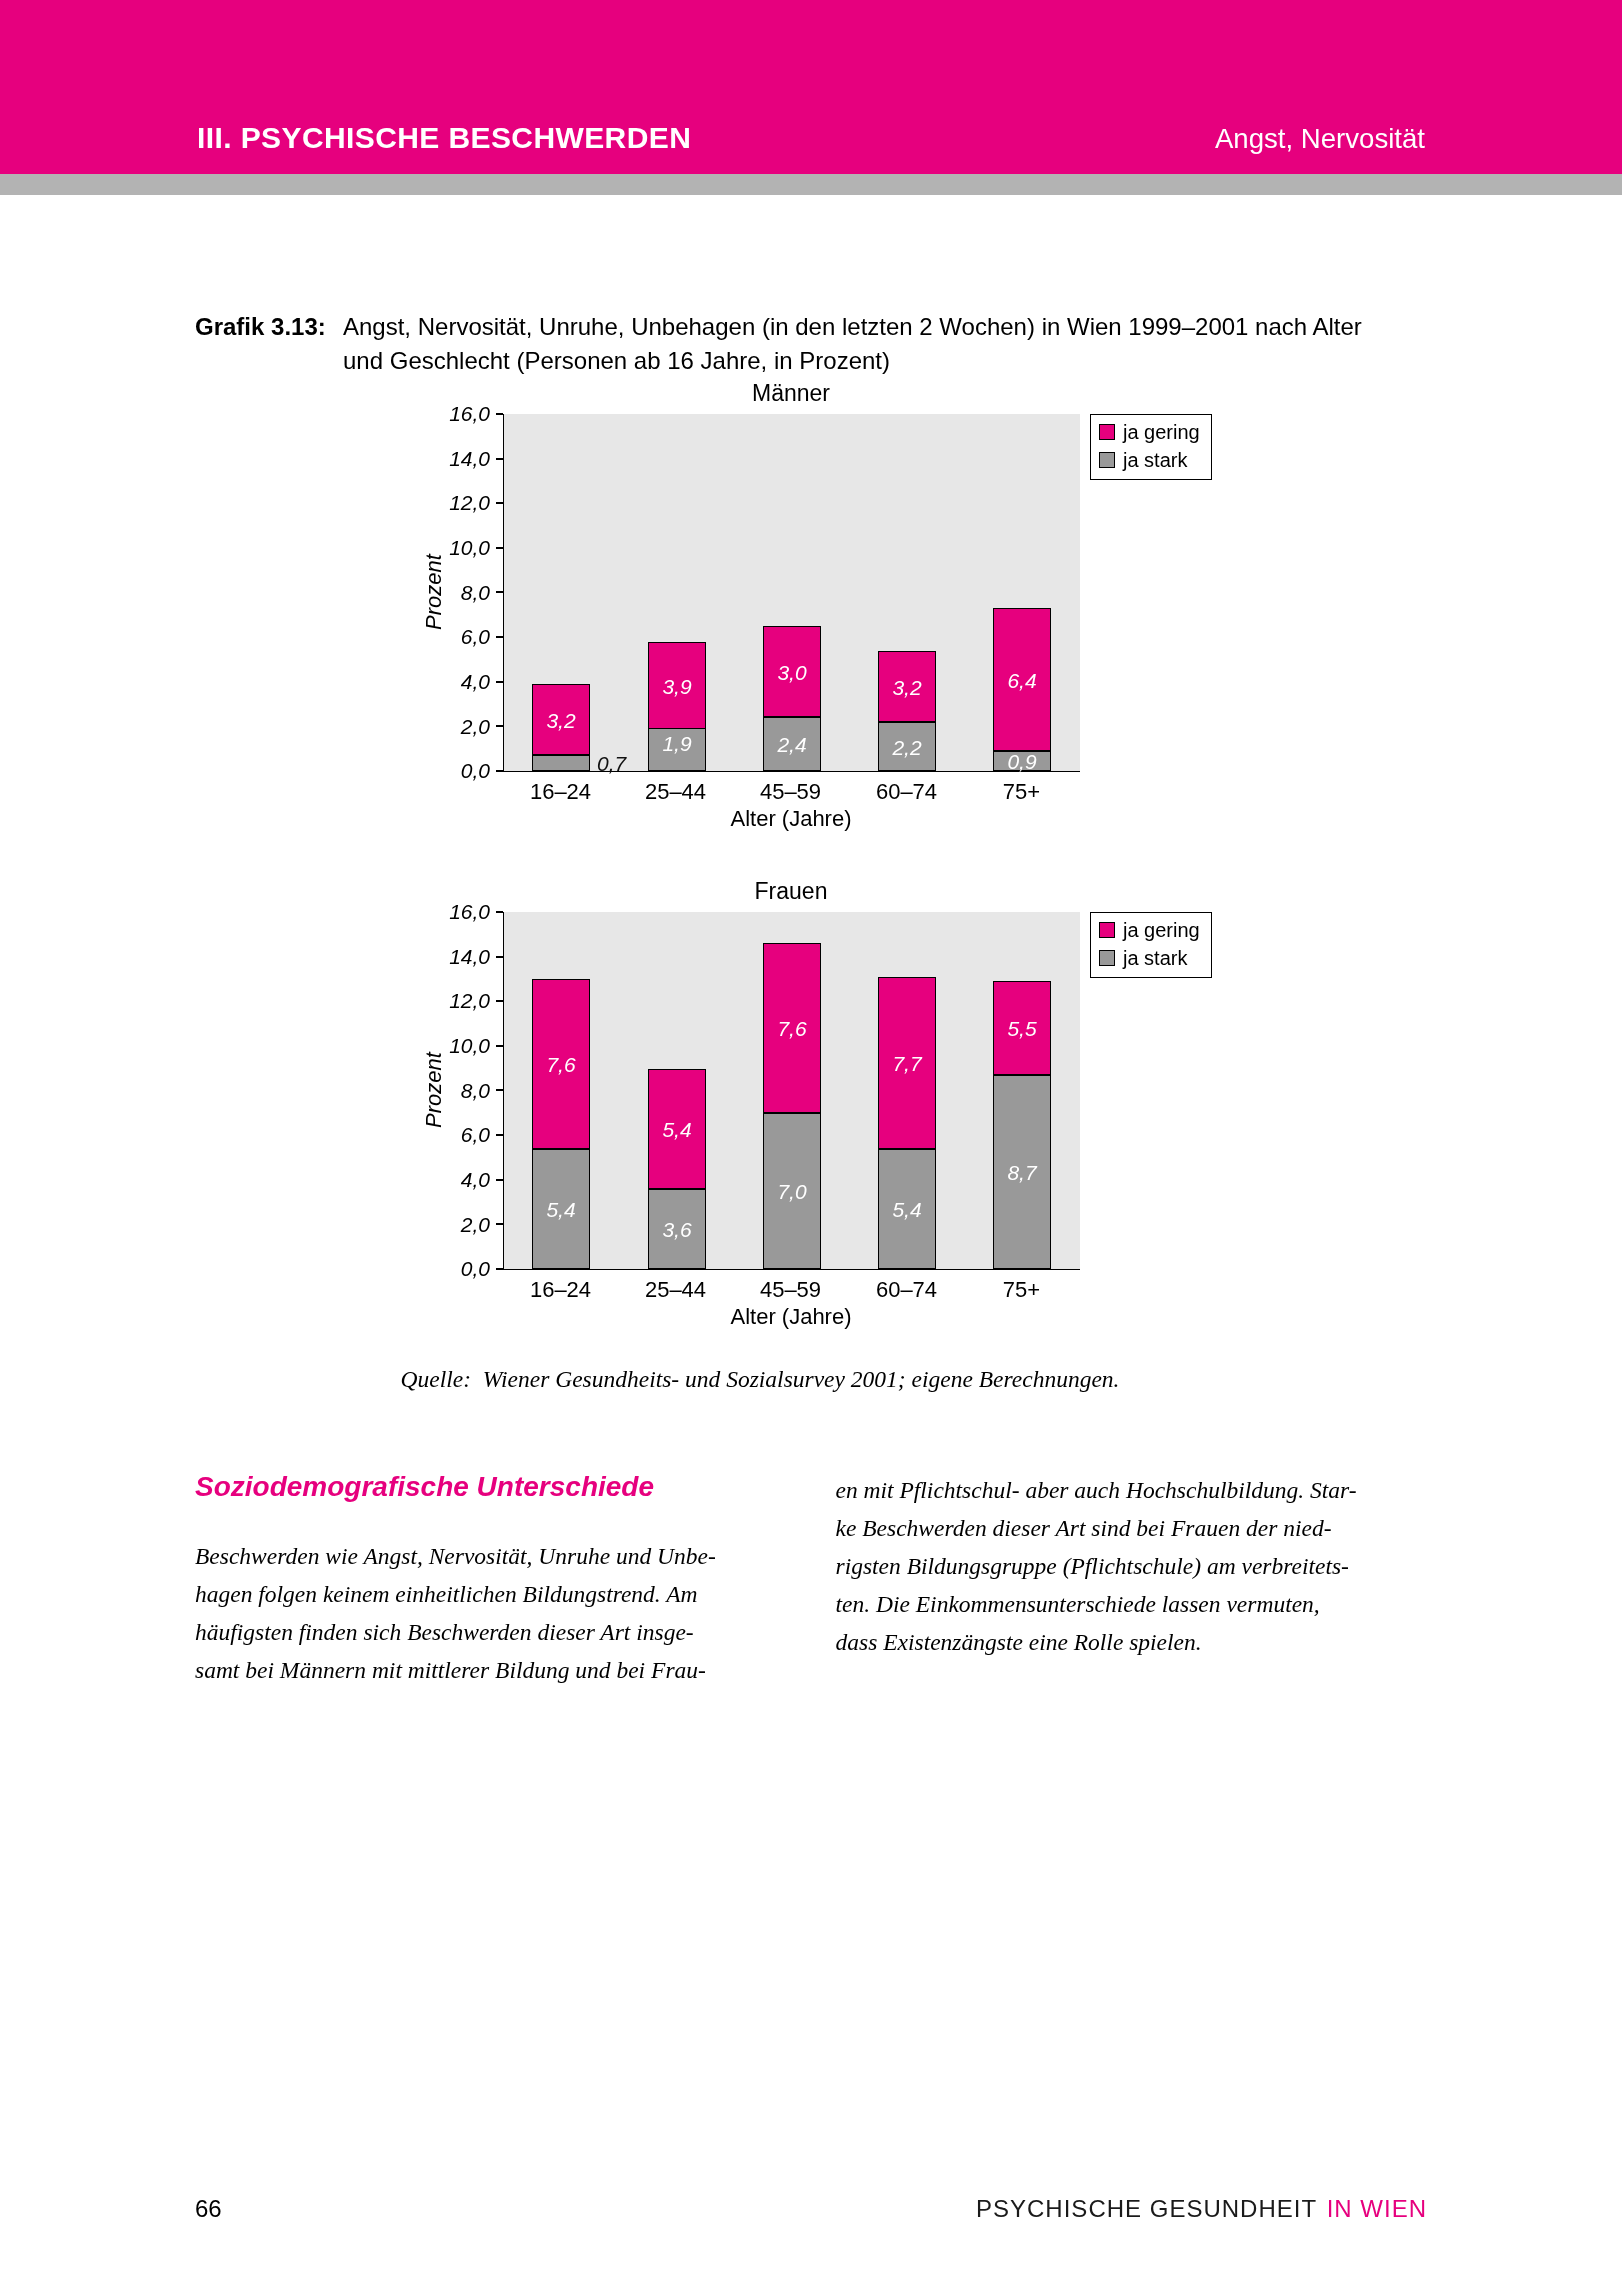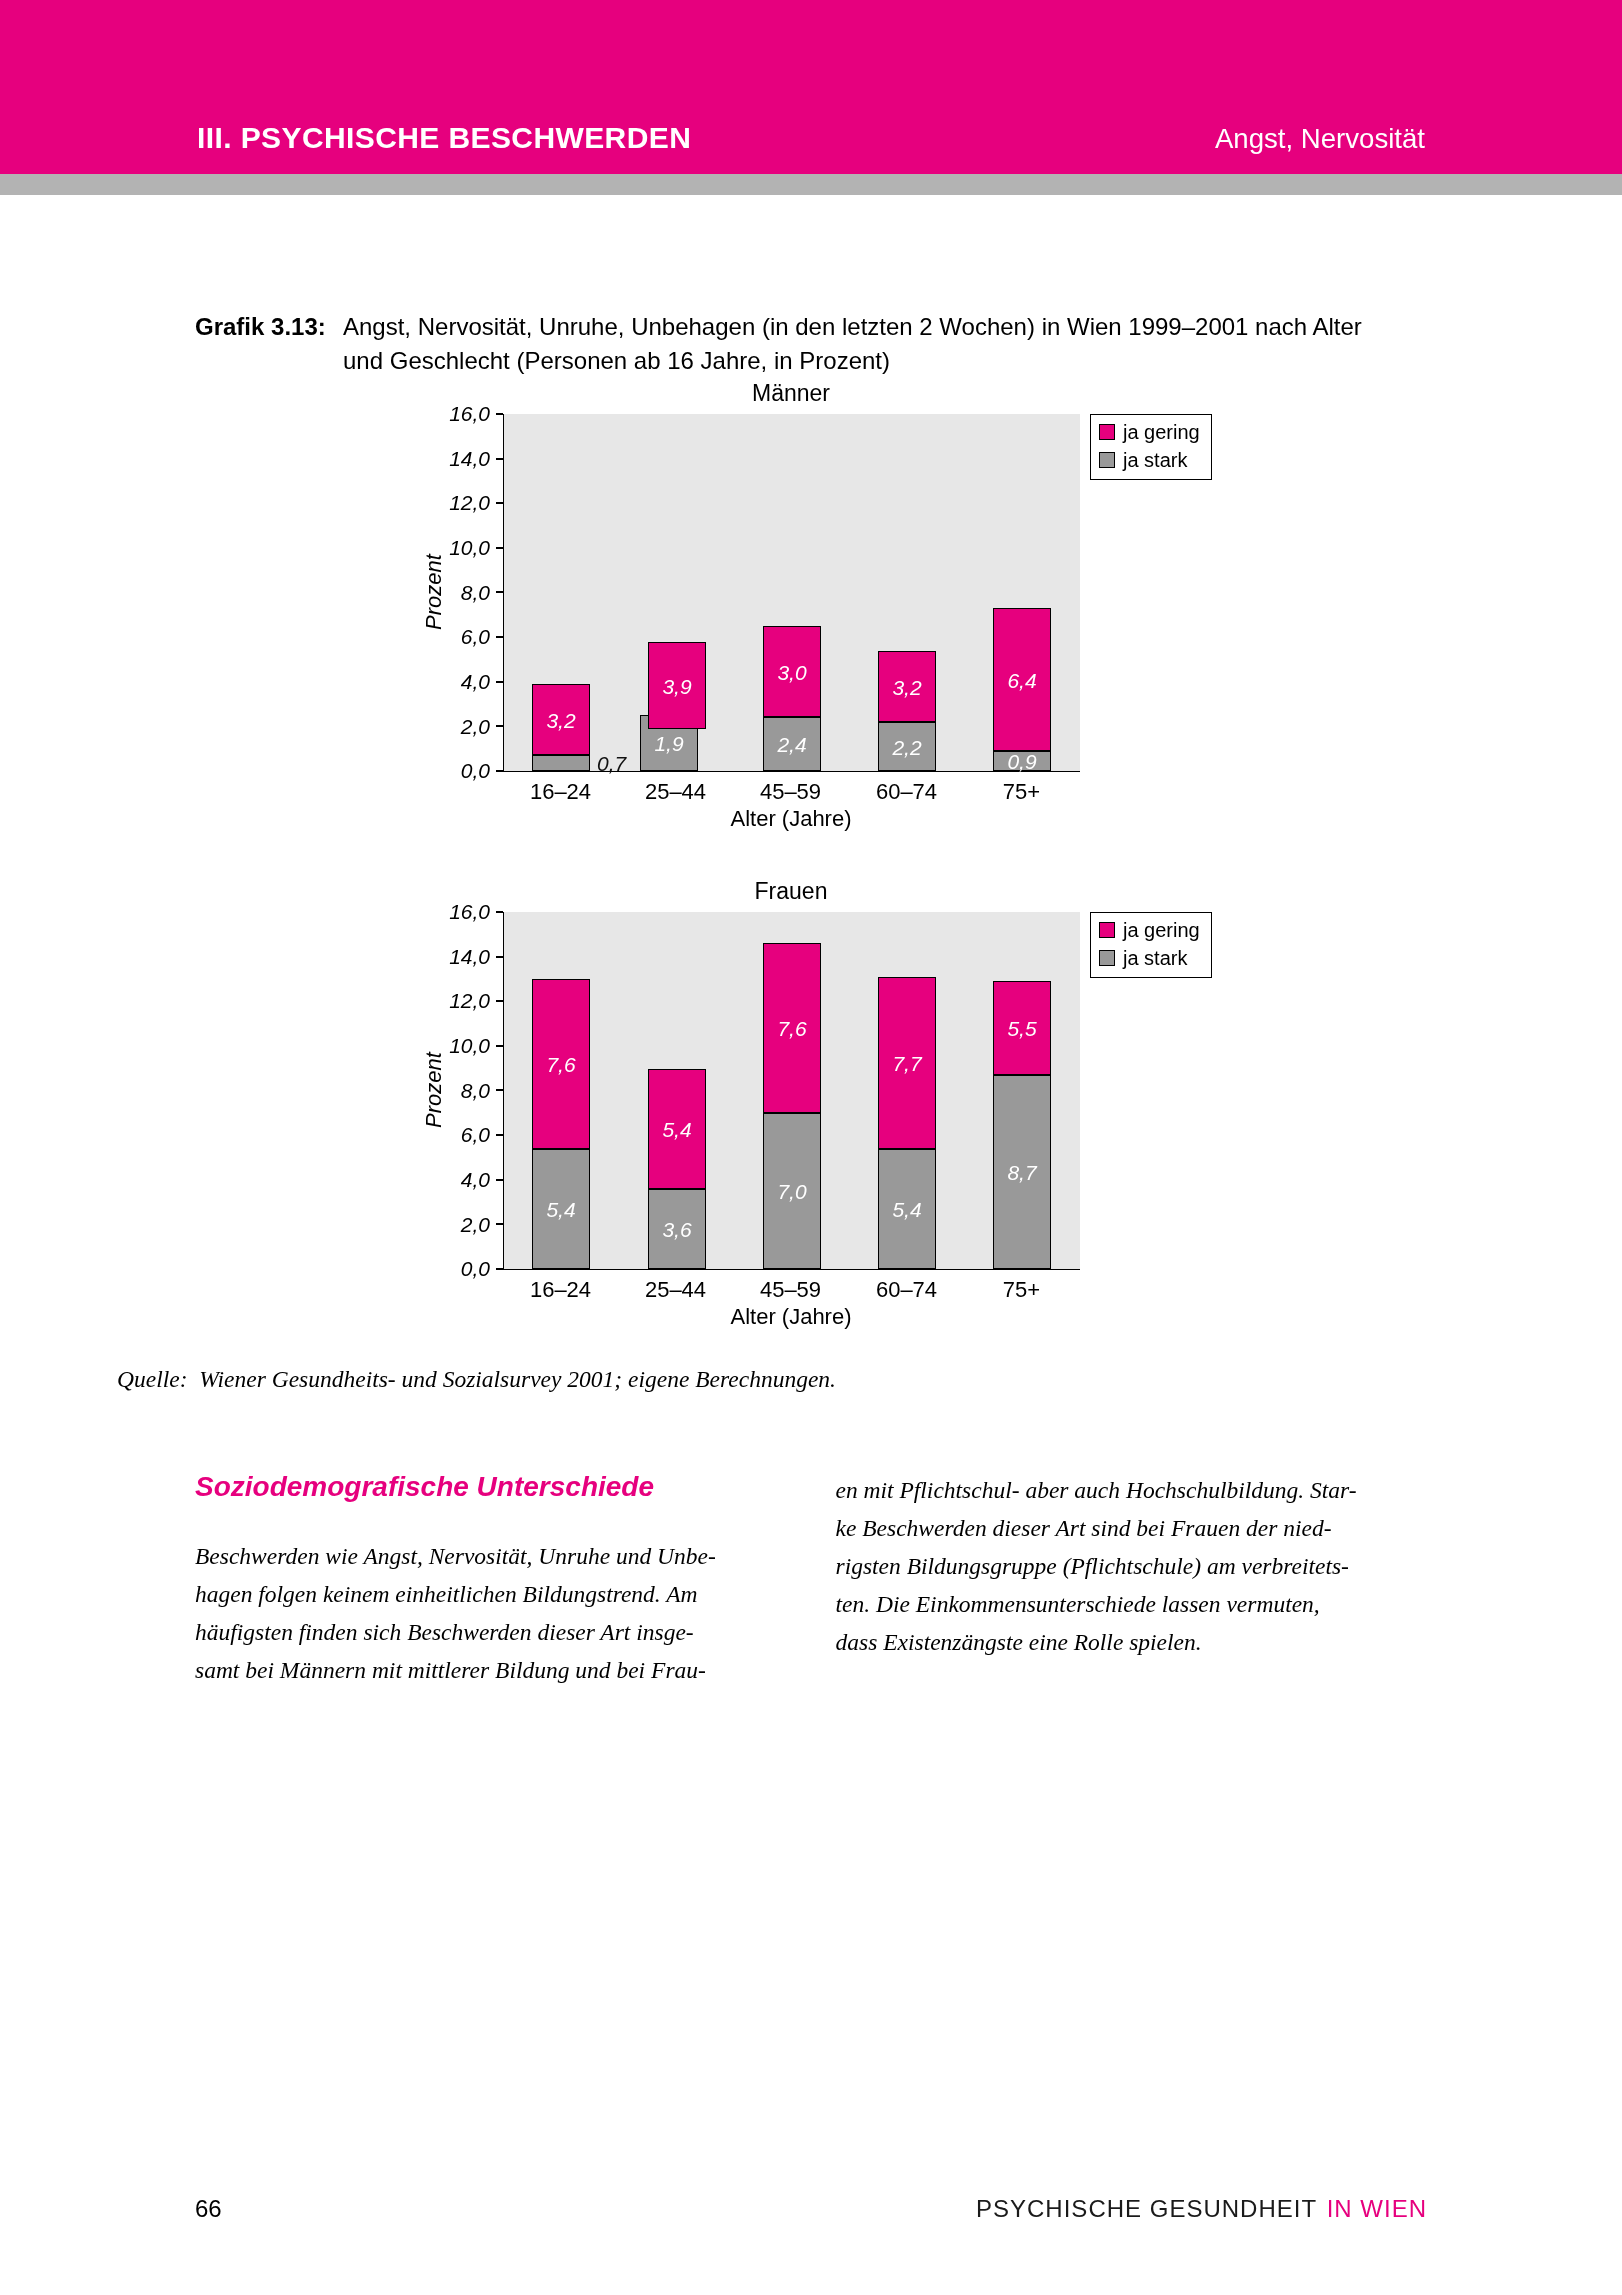--- a/index.html
+++ b/index.html
@@ -96,24 +96,25 @@
     font-size: 20px;
   }
   .legend-item { display: flex; align-items: center; gap: 8px; white-space: nowrap; }
   .swatch {
     width: 16px; height: 16px; box-sizing: border-box;
     border: 1.6px solid #000; display: inline-block;
   }
 
   
   .source {
-    margin: 37px 195px 0 117px;
+    margin: 37px 195px 0 93px;
     font-family: "Liberation Serif", serif;
     font-style: italic; font-size: 23.5px;
     white-space: pre-wrap;
+    text-align: center;
   }
 
   
   .columns { margin: 78px 195px 6px 195px; display: flex; gap: 49px; font-style: italic; }
   .col-left { width: 600px; }
   .col-right { width: 600px; }
   .section-heading {
     margin: 0 0 34px 0;
     color: var(--accent, #e6007e);
     font-size: 28px; font-weight: bold;
@@ -176,21 +177,21 @@
         <div class="ytick" style="bottom: 345px;">16,0</div>
         <div class="ytickmark" style="bottom: 356px;"></div>
       </div>
     <div class="plot">
         <div class="bar-seg" style="left: 28px; bottom: 0px; height: 15.6px; background: rgb(153, 153, 153);">
           <div class="bar-label outside">0,7</div>
         </div>
         <div class="bar-seg" style="left: 28px; bottom: 15.6px; height: 71px; background: rgb(230, 0, 126);">
           <div class="bar-label">3,2</div>
         </div>
-        <div class="bar-seg" style="left: 136px; bottom: 0px; height: 56px; background: rgb(153, 153, 153);">
+        <div class="bar-seg" style="left: 144px; bottom: 0px; height: 56px; background: rgb(153, 153, 153);">
           <div class="bar-label">1,9</div>
         </div>
         <div class="bar-seg" style="left: 144px; bottom: 42px; height: 87px; background: rgb(230, 0, 126);">
           <div class="bar-label">3,9</div>
         </div>
         <div class="bar-seg" style="left: 259px; bottom: 0px; height: 54px; background: rgb(153, 153, 153);">
           <div class="bar-label">2,4</div>
         </div>
         <div class="bar-seg" style="left: 259px; bottom: 54px; height: 91px; background: rgb(230, 0, 126);">
           <div class="bar-label">3,0</div>

